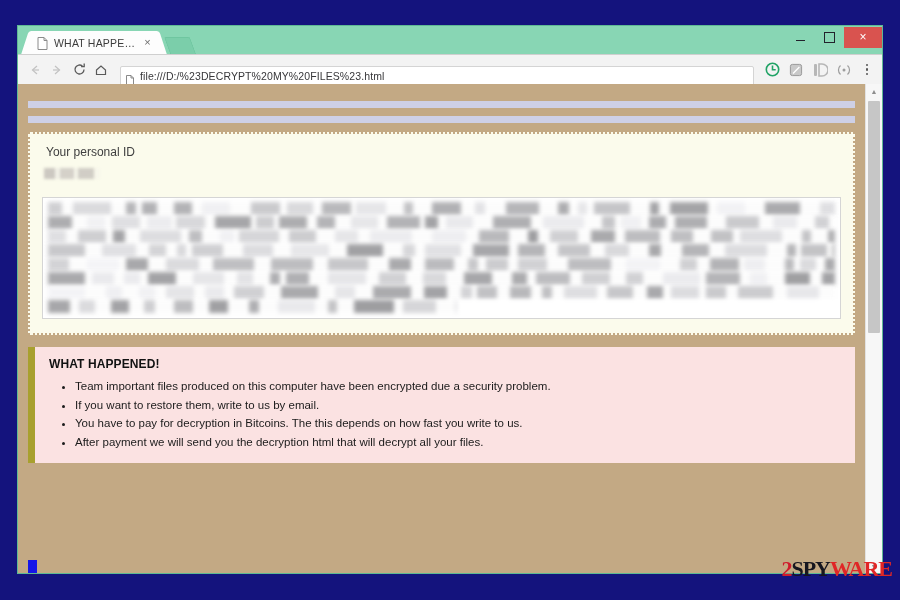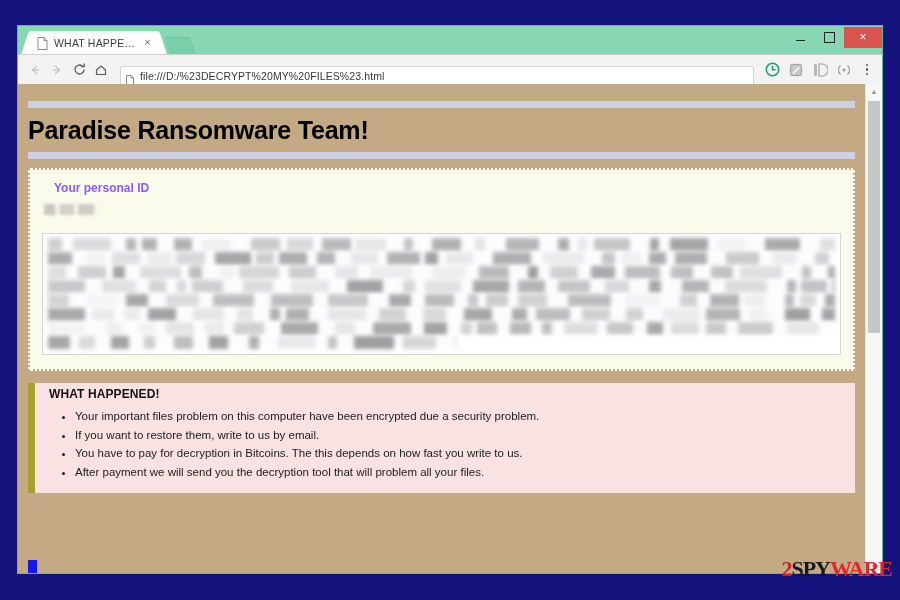--- a/index.html
+++ b/index.html
@@ -223,23 +223,23 @@
   
   #key-panel {
     background: #fbfbec;
     border: 2px dotted #c3a984;
     margin-top: 9px;
     padding: 11px 12px 14px 12px;
     box-sizing: border-box;
   }
   .panel-label {
     font-size: 12px;
-    font-weight: bold;
-    color: #8b5cf6;
-    margin: 0 0 9px 12px;
+    font-weight: normal;
+    color: #404040;
+    margin: 0 0 9px 4px;
   }
   #personal-id-value {
     height: 11px;
     width: 56px;
     margin: 0 0 18px 2px;
     background:
       linear-gradient(90deg,
         rgba(195,190,185,.85) 0 11px, rgba(236,234,228,.6) 11px 16px,
         rgba(205,201,195,.85) 16px 30px, rgba(240,238,232,.5) 30px 34px,
         rgba(198,194,188,.8) 34px 50px, rgba(243,241,235,.4) 50px 56px);
@@ -260,21 +260,21 @@
     margin: 1px 3px;
     filter: blur(2.1px);
     opacity: .92;
   }
 
   
   #what-panel {
     background: #fbe2e2;
     border-left: 7px solid #a8a02e;
     margin-top: 12px;
-    padding: 4px 12px 12px 14px;
+    padding: 10px 12px 12px 14px;
     box-sizing: border-box;
   }
   #what-title {
     font-size: 12px;
     font-weight: bold;
     color: #121212;
     margin: 0 0 6px 0;
     letter-spacing: .1px;
   }
   #what-list {
@@ -438,21 +438,20 @@
         <i></i>
       </div>
     </div>
 
     <div id="viewport">
 
       <div id="page">
 
         <hr class="rule">
 
-        <h1 class="ransom-title">Paradise Ransomware Team!</h1>
         <hr class="rule">
 
         <div id="key-panel">
           <div class="panel-label">Your personal ID</div>
           <div id="personal-id-value"></div>
 
           <div id="key-box">
               <div class="key-row" style="background: linear-gradient(90deg, rgb(204, 204, 207) 0%, rgb(204, 204, 207) 1.76982%, rgb(252, 252, 252) 1.76982%, rgb(252, 252, 252) 3.20838%, rgb(216, 216, 219) 3.20838%, rgb(216, 216, 219) 7.99551%, rgb(252, 252, 252) 7.99551%, rgb(252, 252, 252) 9.90235%, rgb(176, 176, 179) 9.90235%, rgb(176, 176, 179) 11.2261%, rgb(252, 252, 252) 11.2261%, rgb(252, 252, 252) 11.9037%, rgb(172, 172, 175) 11.9037%, rgb(172, 172, 175) 13.8241%, rgb(252, 252, 252) 13.8241%, rgb(252, 252, 252) 16.0571%, rgb(173, 173, 176) 16.0571%, rgb(173, 173, 176) 18.3019%, rgb(252, 252, 252) 18.3019%, rgb(252, 252, 252) 19.5279%, rgb(239, 239, 242) 19.5279%, rgb(239, 239, 242) 23.1002%, rgb(252, 252, 252) 23.1002%, rgb(252, 252, 252) 25.7406%, rgb(198, 198, 201) 25.7406%, rgb(198, 198, 201) 29.5029%, rgb(252, 252, 252) 29.5029%, rgb(252, 252, 252) 30.3835%, rgb(215, 215, 218) 30.3835%, rgb(215, 215, 218) 33.6403%, rgb(252, 252, 252) 33.6403%, rgb(252, 252, 252) 34.7895%, rgb(180, 180, 183) 34.7895%, rgb(180, 180, 183) 38.4662%, rgb(252, 252, 252) 38.4662%, rgb(252, 252, 252) 39.1597%, rgb(228, 228, 231) 39.1597%, rgb(228, 228, 231) 42.8895%, rgb(252, 252, 252) 42.8895%, rgb(252, 252, 252) 45.2718%, rgb(190, 190, 193) 45.2718%, rgb(190, 190, 193) 46.3947%, rgb(252, 252, 252) 46.3947%, rgb(252, 252, 252) 48.7575%, rgb(171, 171, 174) 48.7575%, rgb(171, 171, 174) 52.5268%, rgb(252, 252, 252) 52.5268%, rgb(252, 252, 252) 54.3065%, rgb(225, 225, 228) 54.3065%, rgb(225, 225, 228) 55.4697%, rgb(252, 252, 252) 55.4697%, rgb(252, 252, 252) 58.1632%, rgb(176, 176, 179) 58.1632%, rgb(176, 176, 179) 62.4061%, rgb(252, 252, 252) 62.4061%, rgb(252, 252, 252) 64.825%, rgb(167, 167, 170) 64.825%, rgb(167, 167, 170) 66.1425%, rgb(252, 252, 252) 66.1425%, rgb(252, 252, 252) 67.3972%, rgb(229, 229, 232) 67.3972%, rgb(229, 229, 232) 68.5446%, rgb(252, 252, 252) 68.5446%, rgb(252, 252, 252) 69.3722%, rgb(193, 193, 196) 69.3722%, rgb(193, 193, 196) 74.0029%, rgb(252, 252, 252) 74.0029%, rgb(252, 252, 252) 76.4969%, rgb(157, 157, 160) 76.4969%, rgb(157, 157, 160) 77.6221%, rgb(252, 252, 252) 77.6221%, rgb(252, 252, 252) 79.0227%, rgb(157, 157, 160) 79.0227%, rgb(157, 157, 160) 83.853%, rgb(252, 252, 252) 83.853%, rgb(252, 252, 252) 85.0454%, rgb(241, 241, 244) 85.0454%, rgb(241, 241, 244) 88.5147%, rgb(252, 252, 252) 88.5147%, rgb(252, 252, 252) 91.0796%, rgb(164, 164, 167) 91.0796%, rgb(164, 164, 167) 95.5959%, rgb(252, 252, 252) 95.5959%, rgb(252, 252, 252) 98.095%, rgb(221, 221, 224) 98.095%, rgb(221, 221, 224) 100%, rgb(252, 252, 252) 100%, rgb(252, 252, 252) 100%);"></div>
               <div class="key-row" style="background: linear-gradient(90deg, rgb(167, 167, 170) 0%, rgb(167, 167, 170) 3.09182%, rgb(252, 252, 252) 3.09182%, rgb(252, 252, 252) 5.00577%, rgb(240, 240, 243) 5.00577%, rgb(240, 240, 243) 7.27605%, rgb(252, 252, 252) 7.27605%, rgb(252, 252, 252) 8.11615%, rgb(221, 221, 224) 8.11615%, rgb(221, 221, 224) 11.7145%, rgb(252, 252, 252) 11.7145%, rgb(252, 252, 252) 12.6369%, rgb(235, 235, 238) 12.6369%, rgb(235, 235, 238) 15.6997%, rgb(252, 252, 252) 15.6997%, rgb(252, 252, 252) 16.2278%, rgb(213, 213, 216) 16.2278%, rgb(213, 213, 216) 19.9504%, rgb(252, 252, 252) 19.9504%, rgb(252, 252, 252) 21.2261%, rgb(159, 159, 162) 21.2261%, rgb(159, 159, 162) 25.846%, rgb(252, 252, 252) 25.846%, rgb(252, 252, 252) 26.4475%, rgb(201, 201, 204) 26.4475%, rgb(201, 201, 204) 28.6944%, rgb(252, 252, 252) 28.6944%, rgb(252, 252, 252) 29.2906%, rgb(167, 167, 170) 29.2906%, rgb(167, 167, 170) 32.9497%, rgb(252, 252, 252) 32.9497%, rgb(252, 252, 252) 34.2201%, rgb(174, 174, 177) 34.2201%, rgb(174, 174, 177) 36.5219%, rgb(252, 252, 252) 36.5219%, rgb(252, 252, 252) 38.4812%, rgb(229, 229, 232) 38.4812%, rgb(229, 229, 232) 41.8903%, rgb(252, 252, 252) 41.8903%, rgb(252, 252, 252) 43.0179%, rgb(173, 173, 176) 43.0179%, rgb(173, 173, 176) 47.235%, rgb(252, 252, 252) 47.235%, rgb(252, 252, 252) 47.9425%, rgb(156, 156, 159) 47.9425%, rgb(156, 156, 159) 49.6159%, rgb(252, 252, 252) 49.6159%, rgb(252, 252, 252) 50.6067%, rgb(232, 232, 235) 50.6067%, rgb(232, 232, 235) 54.0206%, rgb(252, 252, 252) 54.0206%, rgb(252, 252, 252) 56.5991%, rgb(169, 169, 172) 56.5991%, rgb(169, 169, 172) 61.3981%, rgb(252, 252, 252) 61.3981%, rgb(252, 252, 252) 62.8405%, rgb(234, 234, 237) 62.8405%, rgb(234, 234, 237) 68.1282%, rgb(252, 252, 252) 68.1282%, rgb(252, 252, 252) 70.4494%, rgb(193, 193, 196) 70.4494%, rgb(193, 193, 196) 72.0135%, rgb(252, 252, 252) 72.0135%, rgb(252, 252, 252) 72.8628%, rgb(239, 239, 242) 72.8628%, rgb(239, 239, 242) 75.3304%, rgb(252, 252, 252) 75.3304%, rgb(252, 252, 252) 76.3545%, rgb(166, 166, 169) 76.3545%, rgb(166, 166, 169) 78.5273%, rgb(252, 252, 252) 78.5273%, rgb(252, 252, 252) 79.655%, rgb(169, 169, 172) 79.655%, rgb(169, 169, 172) 83.7198%, rgb(252, 252, 252) 83.7198%, rgb(252, 252, 252) 86.129%, rgb(198, 198, 201) 86.129%, rgb(198, 198, 201) 90.3602%, rgb(252, 252, 252) 90.3602%, rgb(252, 252, 252) 92.1773%, rgb(233, 233, 236) 92.1773%, rgb(233, 233, 236) 95.1094%, rgb(252, 252, 252) 95.1094%, rgb(252, 252, 252) 97.406%, rgb(206, 206, 209) 97.406%, rgb(206, 206, 209) 99.2191%, rgb(252, 252, 252) 99.2191%, rgb(252, 252, 252) 100%);"></div>
               <div class="key-row" style="background: linear-gradient(90deg, rgb(221, 221, 224) 0%, rgb(221, 221, 224) 2.2775%, rgb(252, 252, 252) 2.2775%, rgb(252, 252, 252) 3.8344%, rgb(203, 203, 206) 3.8344%, rgb(203, 203, 206) 7.30971%, rgb(252, 252, 252) 7.30971%, rgb(252, 252, 252) 8.28478%, rgb(157, 157, 160) 8.28478%, rgb(157, 157, 160) 9.74153%, rgb(252, 252, 252) 9.74153%, rgb(252, 252, 252) 11.6671%, rgb(219, 219, 222) 11.6671%, rgb(219, 219, 222) 16.8447%, rgb(252, 252, 252) 16.8447%, rgb(252, 252, 252) 17.9326%, rgb(185, 185, 188) 17.9326%, rgb(185, 185, 188) 19.6162%, rgb(252, 252, 252) 19.6162%, rgb(252, 252, 252) 21.8856%, rgb(240, 240, 243) 21.8856%, rgb(240, 240, 243) 23.6186%, rgb(252, 252, 252) 23.6186%, rgb(252, 252, 252) 24.2951%, rgb(211, 211, 214) 24.2951%, rgb(211, 211, 214) 29.3393%, rgb(252, 252, 252) 29.3393%, rgb(252, 252, 252) 30.6467%, rgb(201, 201, 204) 30.6467%, rgb(201, 201, 204) 34.1074%, rgb(252, 252, 252) 34.1074%, rgb(252, 252, 252) 36.5103%, rgb(228, 228, 231) 36.5103%, rgb(228, 228, 231) 39.3494%, rgb(252, 252, 252) 39.3494%, rgb(252, 252, 252) 40.9243%, rgb(235, 235, 238) 40.9243%, rgb(235, 235, 238) 46.2588%, rgb(252, 252, 252) 46.2588%, rgb(252, 252, 252) 48.8202%, rgb(237, 237, 240) 48.8202%, rgb(237, 237, 240) 53.0576%, rgb(252, 252, 252) 53.0576%, rgb(252, 252, 252) 54.7712%, rgb(180, 180, 183) 54.7712%, rgb(180, 180, 183) 58.5737%, rgb(252, 252, 252) 58.5737%, rgb(252, 252, 252) 61.005%, rgb(150, 150, 153) 61.005%, rgb(150, 150, 153) 62.2259%, rgb(252, 252, 252) 62.2259%, rgb(252, 252, 252) 63.8006%, rgb(205, 205, 208) 63.8006%, rgb(205, 205, 208) 67.3248%, rgb(252, 252, 252) 67.3248%, rgb(252, 252, 252) 68.9551%, rgb(163, 163, 166) 68.9551%, rgb(163, 163, 166) 72.0857%, rgb(252, 252, 252) 72.0857%, rgb(252, 252, 252) 73.3159%, rgb(184, 184, 187) 73.3159%, rgb(184, 184, 187) 77.7497%, rgb(252, 252, 252) 77.7497%, rgb(252, 252, 252) 79.1222%, rgb(186, 186, 189) 79.1222%, rgb(186, 186, 189) 81.9877%, rgb(252, 252, 252) 81.9877%, rgb(252, 252, 252) 84.2809%, rgb(189, 189, 192) 84.2809%, rgb(189, 189, 192) 87.0042%, rgb(252, 252, 252) 87.0042%, rgb(252, 252, 252) 87.938%, rgb(220, 220, 223) 87.938%, rgb(220, 220, 223) 93.2254%, rgb(252, 252, 252) 93.2254%, rgb(252, 252, 252) 95.7644%, rgb(191, 191, 194) 95.7644%, rgb(191, 191, 194) 96.9268%, rgb(252, 252, 252) 96.9268%, rgb(252, 252, 252) 99.1022%, rgb(169, 169, 172) 99.1022%, rgb(169, 169, 172) 100%, rgb(252, 252, 252) 100%, rgb(252, 252, 252) 100%);"></div>
@@ -460,24 +459,24 @@
               <div class="key-row" style="background: linear-gradient(90deg, rgb(208, 208, 211) 0%, rgb(208, 208, 211) 2.67222%, rgb(252, 252, 252) 2.67222%, rgb(252, 252, 252) 4.8984%, rgb(244, 244, 247) 4.8984%, rgb(244, 244, 247) 9.03443%, rgb(252, 252, 252) 9.03443%, rgb(252, 252, 252) 9.92437%, rgb(161, 161, 164) 9.92437%, rgb(161, 161, 164) 12.7289%, rgb(252, 252, 252) 12.7289%, rgb(252, 252, 252) 14.9387%, rgb(216, 216, 219) 14.9387%, rgb(216, 216, 219) 19.2416%, rgb(252, 252, 252) 19.2416%, rgb(252, 252, 252) 21.0277%, rgb(186, 186, 189) 21.0277%, rgb(186, 186, 189) 26.236%, rgb(252, 252, 252) 26.236%, rgb(252, 252, 252) 28.3299%, rgb(184, 184, 187) 28.3299%, rgb(184, 184, 187) 33.6149%, rgb(252, 252, 252) 33.6149%, rgb(252, 252, 252) 35.5529%, rgb(195, 195, 198) 35.5529%, rgb(195, 195, 198) 40.7134%, rgb(252, 252, 252) 40.7134%, rgb(252, 252, 252) 43.2943%, rgb(163, 163, 166) 43.2943%, rgb(163, 163, 166) 46.1216%, rgb(252, 252, 252) 46.1216%, rgb(252, 252, 252) 47.899%, rgb(182, 182, 185) 47.899%, rgb(182, 182, 185) 51.6093%, rgb(252, 252, 252) 51.6093%, rgb(252, 252, 252) 53.3471%, rgb(195, 195, 198) 53.3471%, rgb(195, 195, 198) 54.6334%, rgb(252, 252, 252) 54.6334%, rgb(252, 252, 252) 55.6243%, rgb(200, 200, 203) 55.6243%, rgb(200, 200, 203) 58.3924%, rgb(252, 252, 252) 58.3924%, rgb(252, 252, 252) 59.7672%, rgb(206, 206, 209) 59.7672%, rgb(206, 206, 209) 63.4426%, rgb(252, 252, 252) 63.4426%, rgb(252, 252, 252) 66.128%, rgb(184, 184, 187) 66.128%, rgb(184, 184, 187) 71.4903%, rgb(252, 252, 252) 71.4903%, rgb(252, 252, 252) 73.4664%, rgb(242, 242, 245) 73.4664%, rgb(242, 242, 245) 77.806%, rgb(252, 252, 252) 77.806%, rgb(252, 252, 252) 80.2721%, rgb(205, 205, 208) 80.2721%, rgb(205, 205, 208) 82.4881%, rgb(252, 252, 252) 82.4881%, rgb(252, 252, 252) 84.1261%, rgb(173, 173, 176) 84.1261%, rgb(173, 173, 176) 87.8457%, rgb(252, 252, 252) 87.8457%, rgb(252, 252, 252) 88.3833%, rgb(237, 237, 240) 88.3833%, rgb(237, 237, 240) 91.07%, rgb(252, 252, 252) 91.07%, rgb(252, 252, 252) 93.6922%, rgb(182, 182, 185) 93.6922%, rgb(182, 182, 185) 94.8053%, rgb(252, 252, 252) 94.8053%, rgb(252, 252, 252) 95.5464%, rgb(216, 216, 219) 95.5464%, rgb(216, 216, 219) 97.5953%, rgb(252, 252, 252) 97.5953%, rgb(252, 252, 252) 98.7569%, rgb(164, 164, 167) 98.7569%, rgb(164, 164, 167) 100%, rgb(252, 252, 252) 100%, rgb(252, 252, 252) 100%);"></div>
               <div class="key-row" style="background: linear-gradient(90deg, rgb(163, 163, 166) 0%, rgb(163, 163, 166) 4.67369%, rgb(252, 252, 252) 4.67369%, rgb(252, 252, 252) 5.58292%, rgb(233, 233, 236) 5.58292%, rgb(233, 233, 236) 8.43871%, rgb(252, 252, 252) 8.43871%, rgb(252, 252, 252) 9.62465%, rgb(234, 234, 237) 9.62465%, rgb(234, 234, 237) 11.719%, rgb(252, 252, 252) 11.719%, rgb(252, 252, 252) 12.7165%, rgb(156, 156, 159) 12.7165%, rgb(156, 156, 159) 16.2181%, rgb(252, 252, 252) 16.2181%, rgb(252, 252, 252) 18.44%, rgb(228, 228, 231) 18.44%, rgb(228, 228, 231) 22.3542%, rgb(252, 252, 252) 22.3542%, rgb(252, 252, 252) 24.0125%, rgb(225, 225, 228) 24.0125%, rgb(225, 225, 228) 26.0011%, rgb(252, 252, 252) 26.0011%, rgb(252, 252, 252) 28.2695%, rgb(169, 169, 172) 28.2695%, rgb(169, 169, 172) 29.469%, rgb(252, 252, 252) 29.469%, rgb(252, 252, 252) 30.2169%, rgb(170, 170, 173) 30.2169%, rgb(170, 170, 173) 33.1412%, rgb(252, 252, 252) 33.1412%, rgb(252, 252, 252) 35.5783%, rgb(228, 228, 231) 35.5783%, rgb(228, 228, 231) 40.4656%, rgb(252, 252, 252) 40.4656%, rgb(252, 252, 252) 42.1009%, rgb(206, 206, 209) 42.1009%, rgb(206, 206, 209) 45.435%, rgb(252, 252, 252) 45.435%, rgb(252, 252, 252) 47.6717%, rgb(214, 214, 217) 47.6717%, rgb(214, 214, 217) 50.6314%, rgb(252, 252, 252) 50.6314%, rgb(252, 252, 252) 52.8415%, rgb(160, 160, 163) 52.8415%, rgb(160, 160, 163) 56.37%, rgb(252, 252, 252) 56.37%, rgb(252, 252, 252) 59.0148%, rgb(165, 165, 168) 59.0148%, rgb(165, 165, 168) 60.8615%, rgb(252, 252, 252) 60.8615%, rgb(252, 252, 252) 62.0117%, rgb(184, 184, 187) 62.0117%, rgb(184, 184, 187) 66.2992%, rgb(252, 252, 252) 66.2992%, rgb(252, 252, 252) 67.8013%, rgb(205, 205, 208) 67.8013%, rgb(205, 205, 208) 71.4163%, rgb(252, 252, 252) 71.4163%, rgb(252, 252, 252) 73.4525%, rgb(206, 206, 209) 73.4525%, rgb(206, 206, 209) 75.6069%, rgb(252, 252, 252) 75.6069%, rgb(252, 252, 252) 78.1934%, rgb(234, 234, 237) 78.1934%, rgb(234, 234, 237) 82.8735%, rgb(252, 252, 252) 82.8735%, rgb(252, 252, 252) 83.6016%, rgb(175, 175, 178) 83.6016%, rgb(175, 175, 178) 87.9659%, rgb(252, 252, 252) 87.9659%, rgb(252, 252, 252) 89.1367%, rgb(239, 239, 242) 89.1367%, rgb(239, 239, 242) 91.3758%, rgb(252, 252, 252) 91.3758%, rgb(252, 252, 252) 93.6785%, rgb(152, 152, 155) 93.6785%, rgb(152, 152, 155) 96.817%, rgb(252, 252, 252) 96.817%, rgb(252, 252, 252) 98.3905%, rgb(156, 156, 159) 98.3905%, rgb(156, 156, 159) 100%, rgb(252, 252, 252) 100%, rgb(252, 252, 252) 100%);"></div>
               <div class="key-row" style="background: linear-gradient(90deg, rgb(243, 243, 246) 0%, rgb(243, 243, 246) 4.73859%, rgb(252, 252, 252) 4.73859%, rgb(252, 252, 252) 7.35327%, rgb(238, 238, 241) 7.35327%, rgb(238, 238, 241) 9.45313%, rgb(252, 252, 252) 9.45313%, rgb(252, 252, 252) 11.5358%, rgb(240, 240, 243) 11.5358%, rgb(240, 240, 243) 13.6178%, rgb(252, 252, 252) 13.6178%, rgb(252, 252, 252) 14.9544%, rgb(227, 227, 230) 14.9544%, rgb(227, 227, 230) 18.592%, rgb(252, 252, 252) 18.592%, rgb(252, 252, 252) 19.9093%, rgb(233, 233, 236) 19.9093%, rgb(233, 233, 236) 22.3345%, rgb(252, 252, 252) 22.3345%, rgb(252, 252, 252) 23.6185%, rgb(205, 205, 208) 23.6185%, rgb(205, 205, 208) 27.4458%, rgb(252, 252, 252) 27.4458%, rgb(252, 252, 252) 29.5569%, rgb(163, 163, 166) 29.5569%, rgb(163, 163, 166) 34.2833%, rgb(252, 252, 252) 34.2833%, rgb(252, 252, 252) 36.4424%, rgb(228, 228, 231) 36.4424%, rgb(228, 228, 231) 38.9796%, rgb(252, 252, 252) 38.9796%, rgb(252, 252, 252) 41.3479%, rgb(164, 164, 167) 41.3479%, rgb(164, 164, 167) 46.1799%, rgb(252, 252, 252) 46.1799%, rgb(252, 252, 252) 47.7186%, rgb(156, 156, 159) 47.7186%, rgb(156, 156, 159) 50.6502%, rgb(252, 252, 252) 50.6502%, rgb(252, 252, 252) 52.422%, rgb(208, 208, 211) 52.422%, rgb(208, 208, 211) 53.8676%, rgb(252, 252, 252) 53.8676%, rgb(252, 252, 252) 54.4554%, rgb(188, 188, 191) 54.4554%, rgb(188, 188, 191) 57.0396%, rgb(252, 252, 252) 57.0396%, rgb(252, 252, 252) 58.7078%, rgb(179, 179, 182) 58.7078%, rgb(179, 179, 182) 61.3477%, rgb(252, 252, 252) 61.3477%, rgb(252, 252, 252) 62.7791%, rgb(187, 187, 190) 62.7791%, rgb(187, 187, 190) 64.016%, rgb(252, 252, 252) 64.016%, rgb(252, 252, 252) 65.5206%, rgb(220, 220, 223) 65.5206%, rgb(220, 220, 223) 69.7225%, rgb(252, 252, 252) 69.7225%, rgb(252, 252, 252) 71.0198%, rgb(195, 195, 198) 71.0198%, rgb(195, 195, 198) 74.3524%, rgb(252, 252, 252) 74.3524%, rgb(252, 252, 252) 76.0898%, rgb(162, 162, 165) 76.0898%, rgb(162, 162, 165) 78.1183%, rgb(252, 252, 252) 78.1183%, rgb(252, 252, 252) 79.1766%, rgb(218, 218, 221) 79.1766%, rgb(218, 218, 221) 82.7088%, rgb(252, 252, 252) 82.7088%, rgb(252, 252, 252) 83.5596%, rgb(198, 198, 201) 83.5596%, rgb(198, 198, 201) 86.1666%, rgb(252, 252, 252) 86.1666%, rgb(252, 252, 252) 87.716%, rgb(200, 200, 203) 87.716%, rgb(200, 200, 203) 92.0709%, rgb(252, 252, 252) 92.0709%, rgb(252, 252, 252) 93.8893%, rgb(230, 230, 233) 93.8893%, rgb(230, 230, 233) 97.9904%, rgb(252, 252, 252) 97.9904%, rgb(252, 252, 252) 100%);"></div>
               <div class="key-row" style="background: linear-gradient(90deg, rgb(160, 160, 163) 0%, rgb(160, 160, 163) 2.84034%, rgb(252, 252, 252) 2.84034%, rgb(252, 252, 252) 3.938%, rgb(216, 216, 219) 3.938%, rgb(216, 216, 219) 6.0348%, rgb(252, 252, 252) 6.0348%, rgb(252, 252, 252) 7.97224%, rgb(156, 156, 159) 7.97224%, rgb(156, 156, 159) 10.3461%, rgb(252, 252, 252) 10.3461%, rgb(252, 252, 252) 12.1521%, rgb(203, 203, 206) 12.1521%, rgb(203, 203, 206) 13.5575%, rgb(252, 252, 252) 13.5575%, rgb(252, 252, 252) 15.9535%, rgb(184, 184, 187) 15.9535%, rgb(184, 184, 187) 18.3721%, rgb(252, 252, 252) 18.3721%, rgb(252, 252, 252) 20.4931%, rgb(153, 153, 156) 20.4931%, rgb(153, 153, 156) 22.922%, rgb(252, 252, 252) 22.922%, rgb(252, 252, 252) 25.4892%, rgb(169, 169, 172) 25.4892%, rgb(169, 169, 172) 26.774%, rgb(252, 252, 252) 26.774%, rgb(252, 252, 252) 29.2288%, rgb(232, 232, 235) 29.2288%, rgb(232, 232, 235) 33.9296%, rgb(252, 252, 252) 33.9296%, rgb(252, 252, 252) 35.5361%, rgb(191, 191, 194) 35.5361%, rgb(191, 191, 194) 36.7234%, rgb(252, 252, 252) 36.7234%, rgb(252, 252, 252) 38.859%, rgb(150, 150, 153) 38.859%, rgb(150, 150, 153) 43.9284%, rgb(252, 252, 252) 43.9284%, rgb(252, 252, 252) 45.0744%, rgb(211, 211, 214) 45.0744%, rgb(211, 211, 214) 49.2874%, rgb(252, 252, 252) 49.2874%, rgb(252, 252, 252) 51.6811%, rgb(226, 226, 229) 51.6811%, rgb(226, 226, 229) 52%, rgb(252, 252, 252) 52%, rgb(252, 252, 252) 52%, rgb(255, 255, 255) 52%, rgb(255, 255, 255) 100%);"></div>
             </div>
         </div>
 
         <div id="what-panel">
           <div id="what-title">WHAT HAPPENED!</div>
           <ul id="what-list">
-              <li>Your important files problem on this computer have been encrypted due a security problem.</li>
+              <li>Team important files produced on this computer have been encrypted due a security problem.</li>
               <li>If you want to restore them, write to us by email.</li>
               <li>You have to pay for decryption in Bitcoins. The this depends on how fast you write to us.</li>
-              <li>After payment we will send you the decryption tool that will problem all your files.</li>
+              <li>After payment we will send you the decryption html that will decrypt all your files.</li>
             </ul>
         </div>
 
         <div id="caret-block"></div>
       </div>
 
       <div id="scrollbar">
         <div id="sb-up">▲</div>
         <div id="sb-thumb"></div>
         <div id="sb-down">▼</div>

